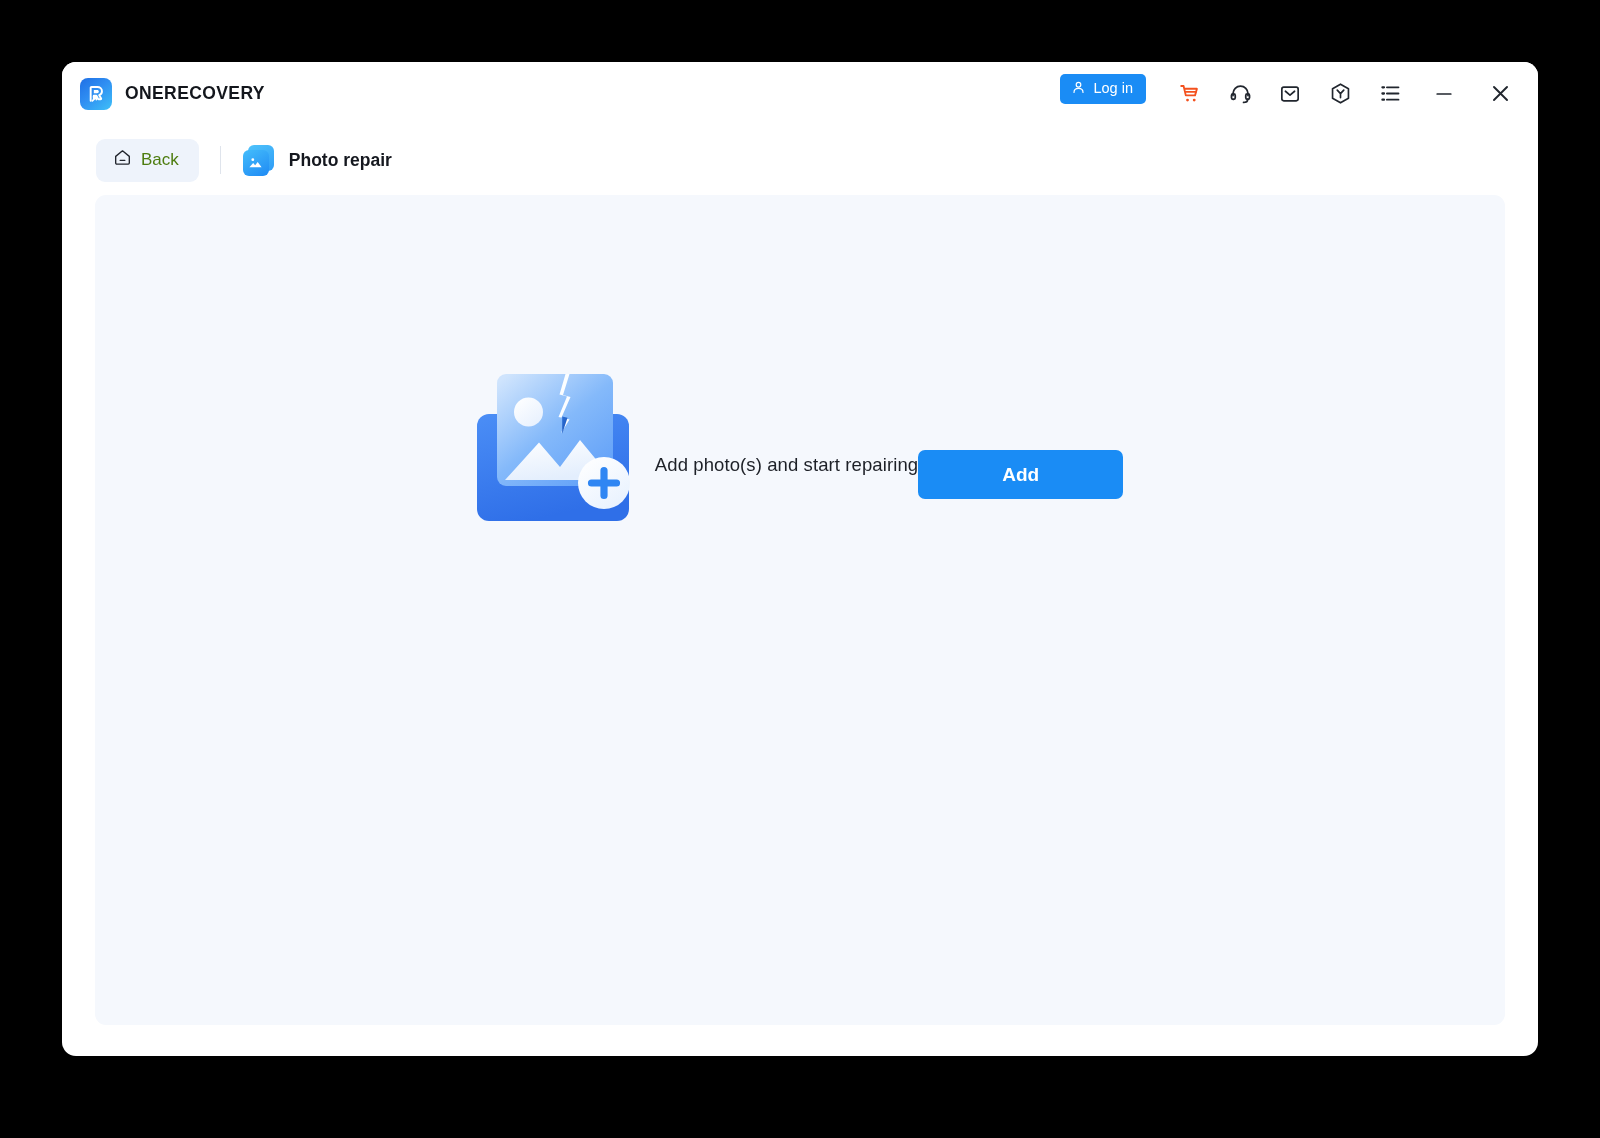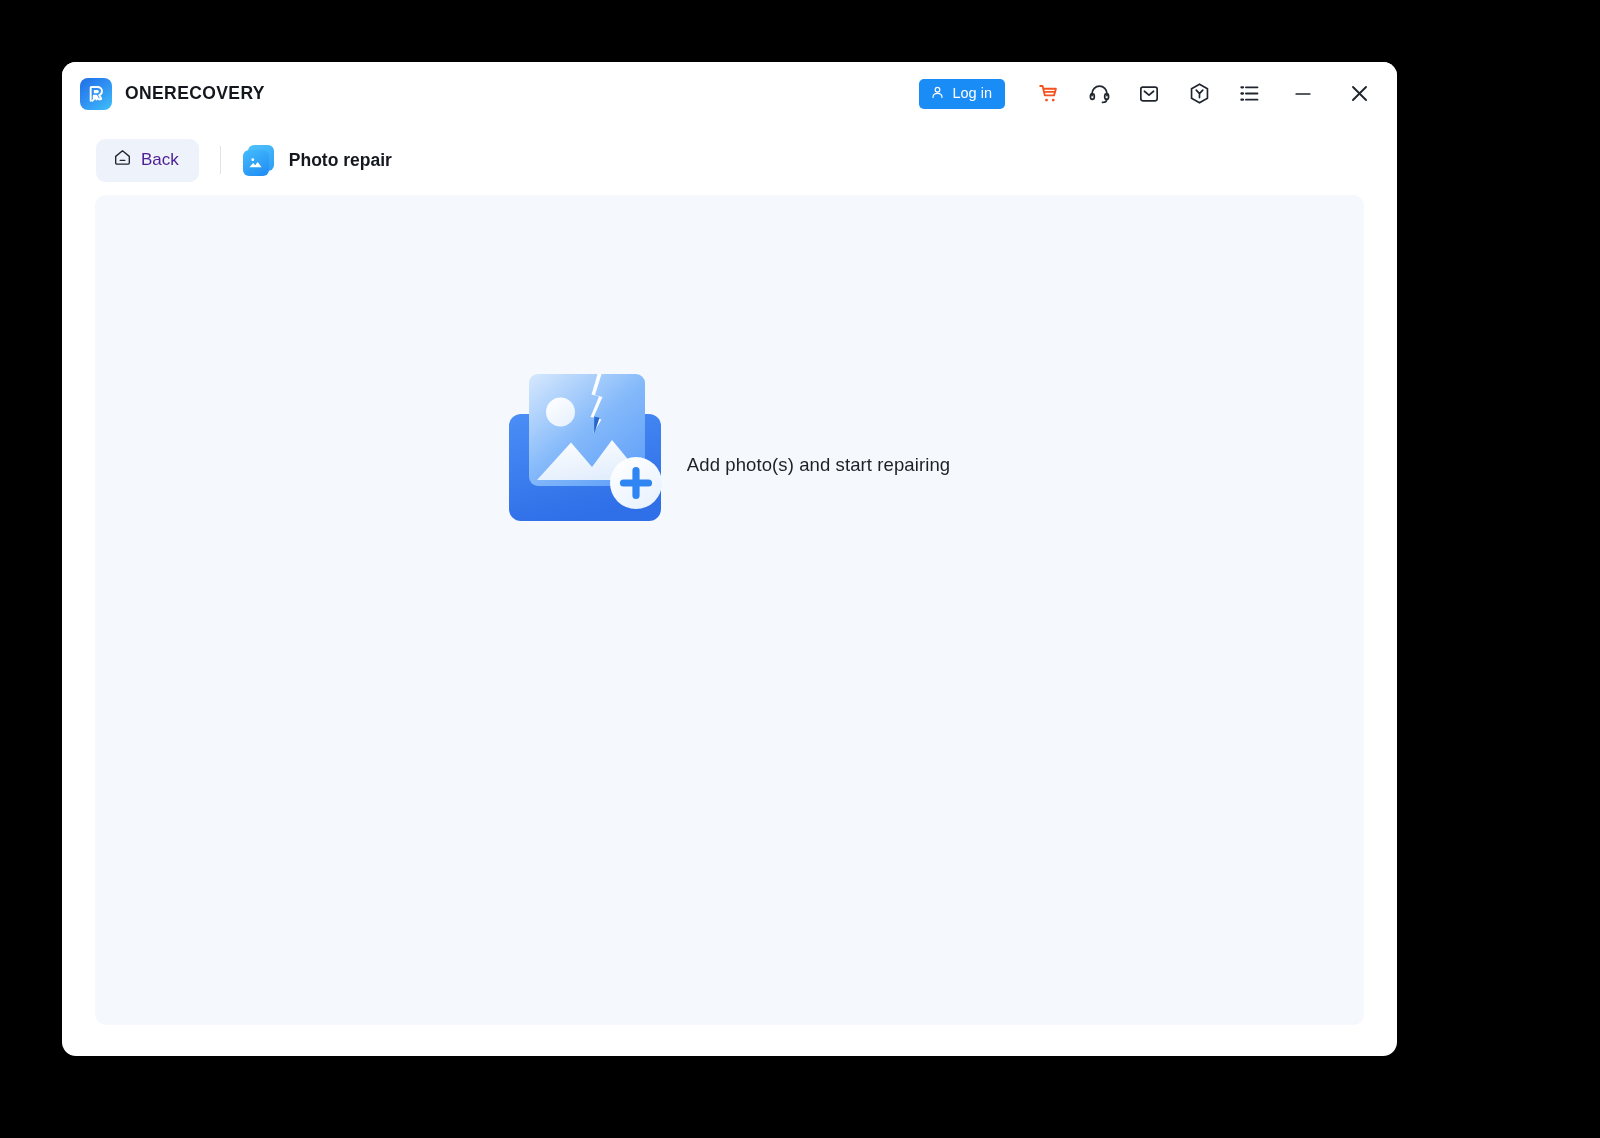--- a/index.html
+++ b/index.html
@@ -20,21 +20,21 @@
     width: 1600px;
     height: 1138px;
     background: #000000;
   }
 
   
   .app-window {
     position: absolute;
     left: 62px;
     top: 62px;
-    width: 1335px;
+    width: 1476px;
     height: 994px;
     background: #ffffff;
     border-radius: 14px;
     box-shadow: 0 0 0 1px rgba(0,0,0,0.04);
     overflow: hidden;
     display: flex;
     flex-direction: column;
   }
 
   
@@ -67,21 +67,20 @@
     font-weight: bold;
     letter-spacing: 0.4px;
     color: #13161c;
     white-space: nowrap;
   }
 
   .titlebar-spacer { flex: 1 1 auto; }
 
   .titlebar-actions {
     display: flex;
-    align-items: center;
     gap: 0px;
   }
 
   .login-btn {
     display: inline-flex;
     align-items: center;
     gap: 7px;
     height: 30px;
     padding: 0 13px 0 11px;
     background: #1a8cf5;
@@ -125,21 +124,21 @@
 
   .back-btn {
     display: inline-flex;
     align-items: center;
     gap: 9px;
     height: 43px;
     padding: 0 20px 0 17px;
     border: none;
     border-radius: 9px;
     background: #eef3fb;
-    color: #4c1d95;
+    color: #4d7c0f;
     font-family: "Liberation Sans", sans-serif;
     font-size: 17px;
     cursor: pointer;
   }
 
   .toolbar-divider {
     width: 1px;
     height: 28px;
     background: #dfe4ec;
     margin: 0 22px 0 21px;
@@ -401,20 +400,21 @@
 
               <path d="M28 110 L62 72.5 L83 97 L103 70 L136 110 Z" fill="url(#gMount)"></path>
 
               <circle cx="127" cy="113" r="26" fill="url(#gPlusCircle)"></circle>
               <path d="M127 100.5v25M114.5 113h25" fill="none" stroke="#2f86f3" stroke-width="7.2" stroke-linecap="round"></path>
             </svg>
           </div>
 
           <div class="empty-text">Add photo(s) and start repairing</div>
 
+          <button class="add-btn">Add</button>
 
         </div>
 
       </div>
     </div>
 
   </div>
 </div>
 
 </body></html>

